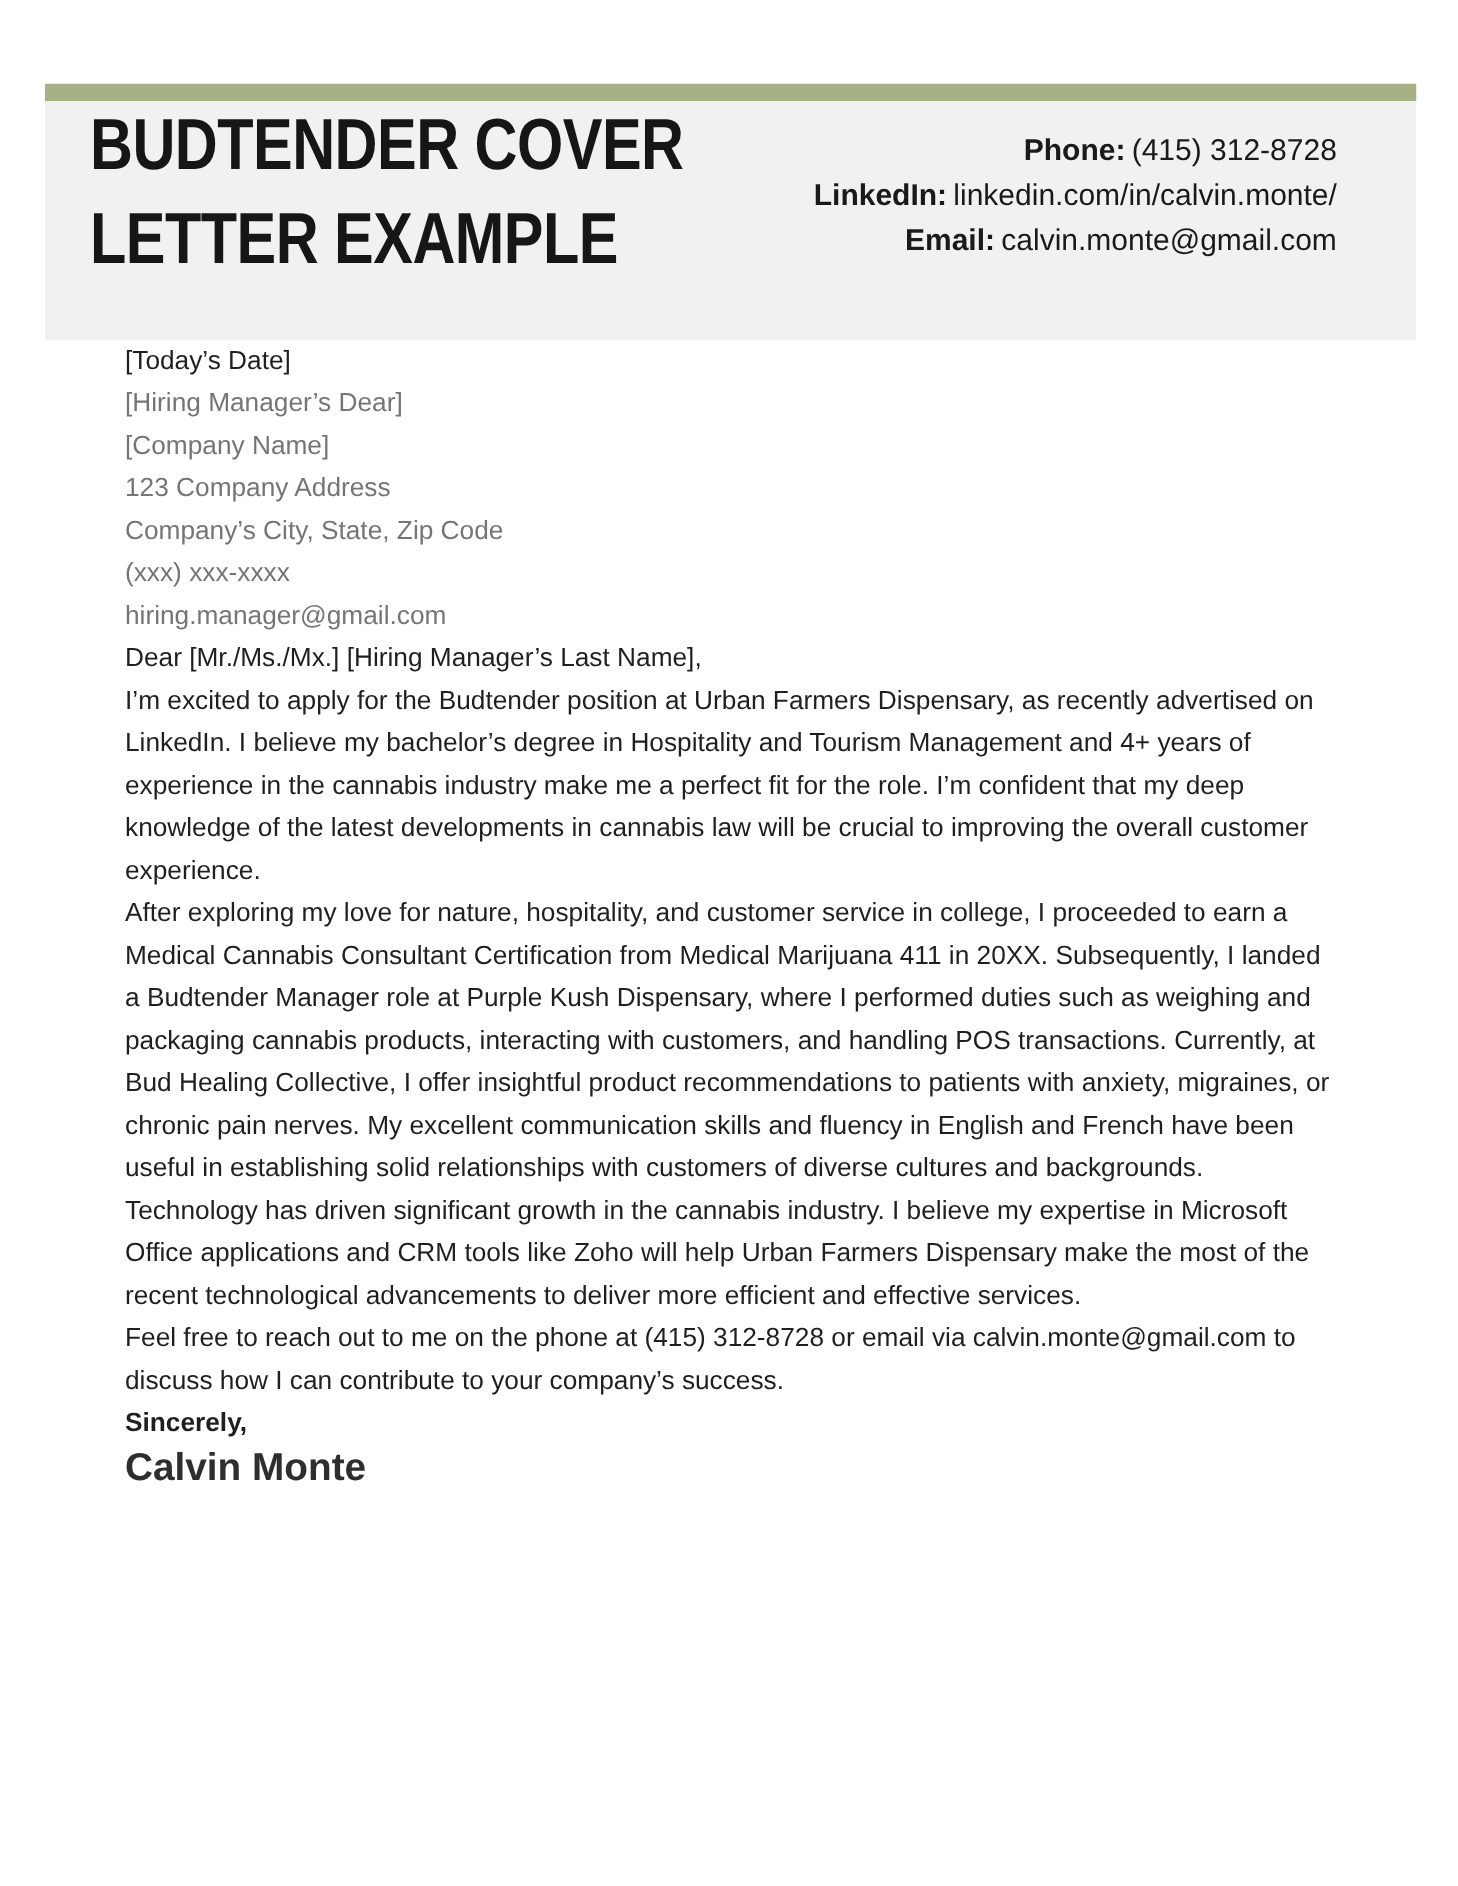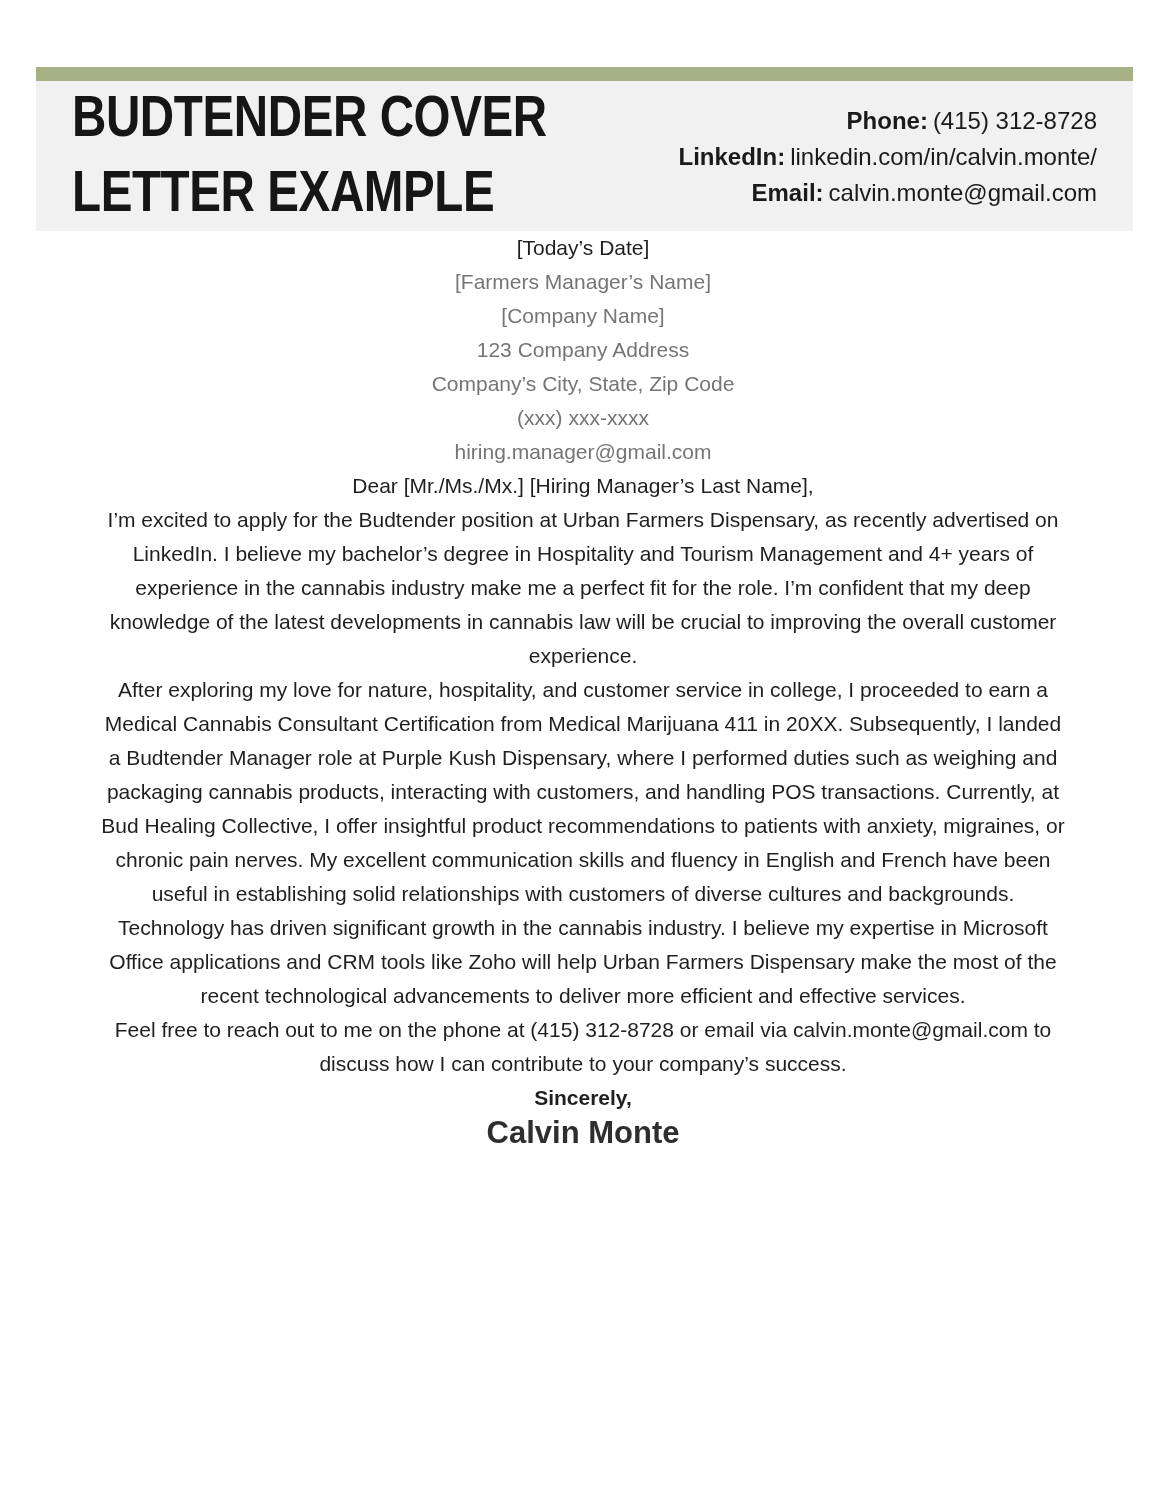--- a/index.html
+++ b/index.html
@@ -18,23 +18,23 @@
   }
   .doc-header {
     margin: 67px 33px 0 36px;
   }
   .accent-bar {
     height: 14px;
     background: #a6b285;
   }
   .header-block {
     background: #f1f1f1;
-    height: 150px;
+    height: 191px;
     display: flex;
-    justify-content: space-between;
+    justify-content: flex-start;
     align-items: flex-start;
     box-sizing: border-box;
   }
   .title {
     margin: -3px 0 0 0;
     padding-left: 36px;
     font-size: 58px;
     line-height: 75px;
     font-weight: 700;
     color: #161616;
@@ -60,21 +60,20 @@
   .contact .value {
     font-weight: 500;
     margin-left: 5px;
   }
   .letter-body {
     margin: 0 100px;
     font-size: 21px;
     line-height: 34px;
     font-weight: 500;
     color: #1f1f1f;
-    text-align: center;
   }
   .letter-body p, .letter-body div {
     margin: 0;
     padding: 0;
   }
   .date-line       { margin-top: 37px; }
   .recipient-block { margin-top: 36px; color: #757575; }
   .salutation      { margin-top: 31px; }
   .para            { margin-top: 33px; }
   .closing         { margin-top: 34px; font-weight: bold; }
@@ -107,21 +106,21 @@
         <span class="label">Email:</span><span class="value">calvin.monte@gmail.com</span>
       </div>
     </div>
   </div>
 </header>
 
 <main class="letter-body">
   <p class="date-line">[Today’s Date]</p>
 
   <div class="recipient-block">
-    <div>[Farmers Manager’s Name]</div>
+    <div>[Hiring Manager’s Dear]</div>
     <div>[Company Name]</div>
     <div>123 Company Address</div>
     <div>Company’s City, State, Zip Code</div>
     <div>(xxx) xxx-xxxx</div>
     <div>hiring.manager@gmail.com</div>
   </div>
 
   <p class="salutation">Dear [Mr./Ms./Mx.] [Hiring Manager’s Last Name],</p>
 
   <p class="para">I’m excited to apply for the Budtender position at Urban Farmers Dispensary, as recently advertised on LinkedIn. I believe my bachelor’s degree in Hospitality and Tourism Management and 4+ years of experience in the cannabis industry make me a perfect fit for the role. I’m confident that my deep knowledge of the latest developments in cannabis law will be crucial to improving the overall customer experience.</p>

